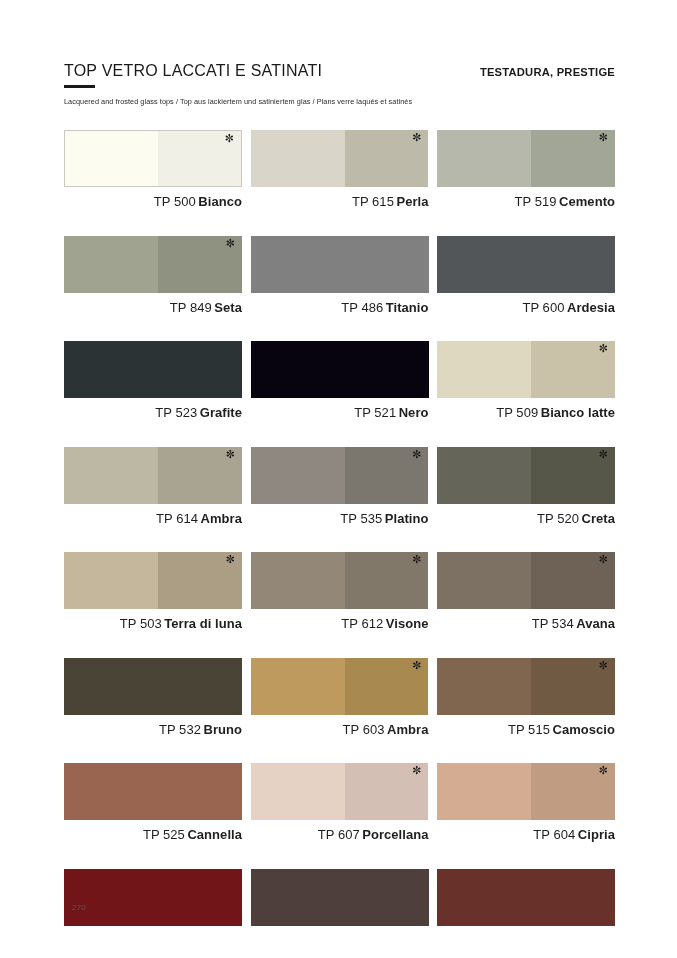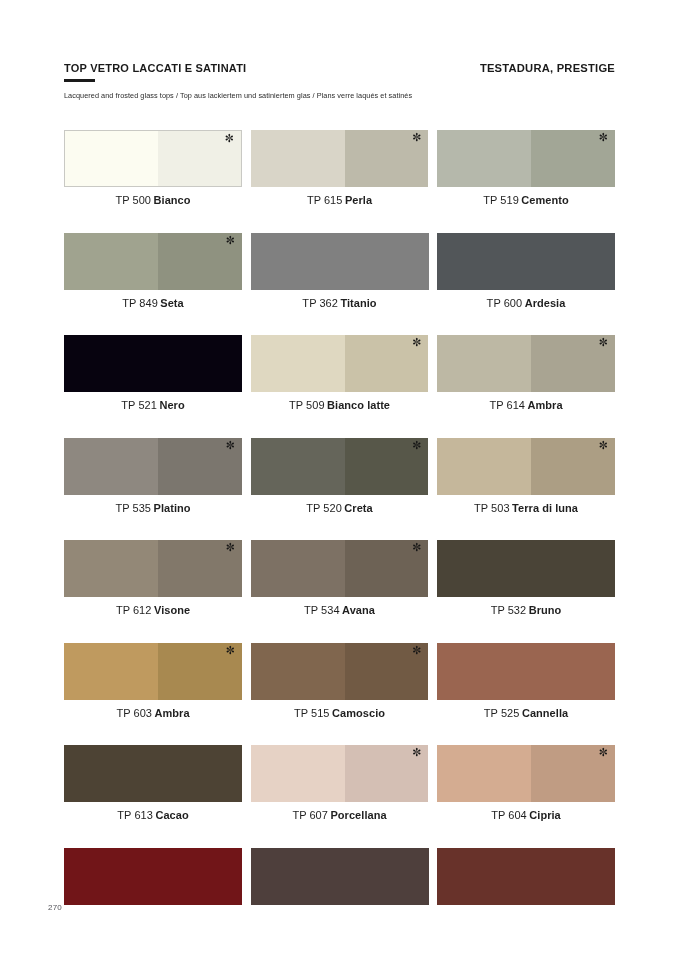--- a/index.html
+++ b/index.html
@@ -26,22 +26,22 @@
     left: 64px;
     top: 62px;
     width: 551px;
   }
   .header-row {
     display: flex;
     justify-content: space-between;
     align-items: baseline;
   }
   .title {
-    font-size: 11px;
-    font-weight: bold;
+    font-size: 16px;
+    font-weight: normal;
     letter-spacing: 0.22px;
     color: #1a1a1a;
     white-space: nowrap;
   }
   .collection {
     font-size: 11.2px;
     font-weight: bold;
     letter-spacing: 0.22px;
     color: #1a1a1a;
     white-space: nowrap;
@@ -98,33 +98,33 @@
     right: 7px;
     font-size: 11px;
     line-height: 11px;
     color: #151515;
     font-family: "DejaVu Sans", sans-serif;
     font-weight: bold;
     pointer-events: none;
   }
   .caption {
     margin-top: 7px;
-    text-align: center;
-    font-size: 11px;
+    text-align: right;
+    font-size: 13px;
     color: #1f1f1f;
     letter-spacing: 0.05px;
     white-space: nowrap;
   }
   .caption .code { font-weight: normal; }
   .caption .name { font-weight: bold; margin-left: 2.5px; }
 
   
   .page-number {
     position: absolute;
-    left: 48px;
+    left: 72px;
     top: 903px;
     font-size: 8px;
     color: #55555a;
     letter-spacing: 0.2px;
     text-align: right;
   }
 </style>
 </head>
 <body>
 
@@ -169,27 +169,33 @@
           <div class="tone tone-left" style="background: rgb(160, 163, 143);"></div>
           <div class="tone tone-right" style="background: rgb(143, 146, 128);"></div>
           <div class="star">✼</div>
         </div>
         <div class="caption"><span class="code">TP 849</span><span class="name">Seta</span></div>
       </div>
       <div class="cell">
         <div class="swatch">
           <div class="tone tone-full" style="background: rgb(128, 128, 128);"></div>
         </div>
-        <div class="caption"><span class="code">TP 362</span><span class="name">Titanio</span></div>
+        <div class="caption"><span class="code">TP 486</span><span class="name">Titanio</span></div>
       </div>
       <div class="cell">
         <div class="swatch">
           <div class="tone tone-full" style="background: rgb(82, 86, 89);"></div>
         </div>
         <div class="caption"><span class="code">TP 600</span><span class="name">Ardesia</span></div>
+      </div>
+      <div class="cell">
+        <div class="swatch">
+          <div class="tone tone-full" style="background: rgb(44, 51, 52);"></div>
+        </div>
+        <div class="caption"><span class="code">TP 523</span><span class="name">Grafite</span></div>
       </div>
       <div class="cell">
         <div class="swatch">
           <div class="tone tone-full" style="background: rgb(7, 3, 15);"></div>
         </div>
         <div class="caption"><span class="code">TP 521</span><span class="name">Nero</span></div>
       </div>
       <div class="cell">
         <div class="swatch">
           <div class="tone tone-left" style="background: rgb(223, 216, 193);"></div>
@@ -269,26 +275,20 @@
         <div class="caption"><span class="code">TP 515</span><span class="name">Camoscio</span></div>
       </div>
       <div class="cell">
         <div class="swatch">
           <div class="tone tone-full" style="background: rgb(154, 101, 80);"></div>
         </div>
         <div class="caption"><span class="code">TP 525</span><span class="name">Cannella</span></div>
       </div>
       <div class="cell">
         <div class="swatch">
-          <div class="tone tone-full" style="background: rgb(77, 67, 52);"></div>
-        </div>
-        <div class="caption"><span class="code">TP 613</span><span class="name">Cacao</span></div>
-      </div>
-      <div class="cell">
-        <div class="swatch">
           <div class="tone tone-left" style="background: rgb(230, 210, 197);"></div>
           <div class="tone tone-right" style="background: rgb(212, 191, 180);"></div>
           <div class="star">✼</div>
         </div>
         <div class="caption"><span class="code">TP 607</span><span class="name">Porcellana</span></div>
       </div>
       <div class="cell">
         <div class="swatch">
           <div class="tone tone-left" style="background: rgb(212, 172, 145);"></div>
           <div class="tone tone-right" style="background: rgb(192, 156, 131);"></div>

